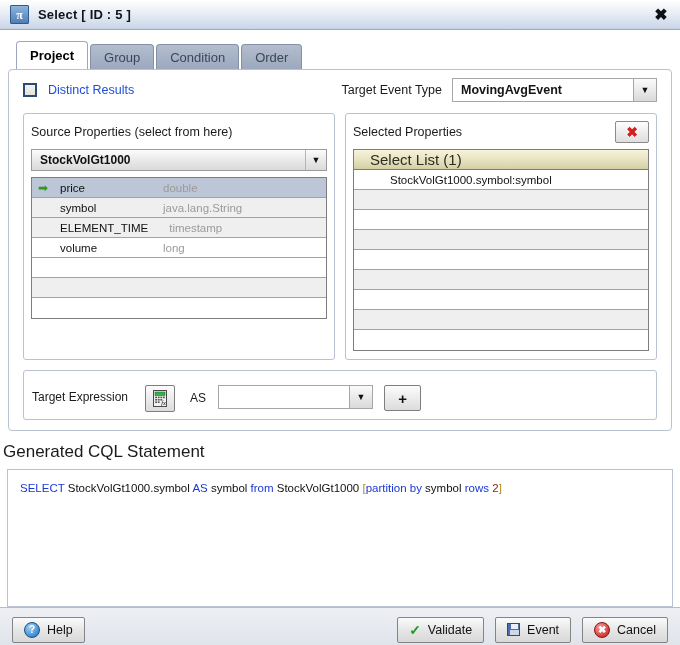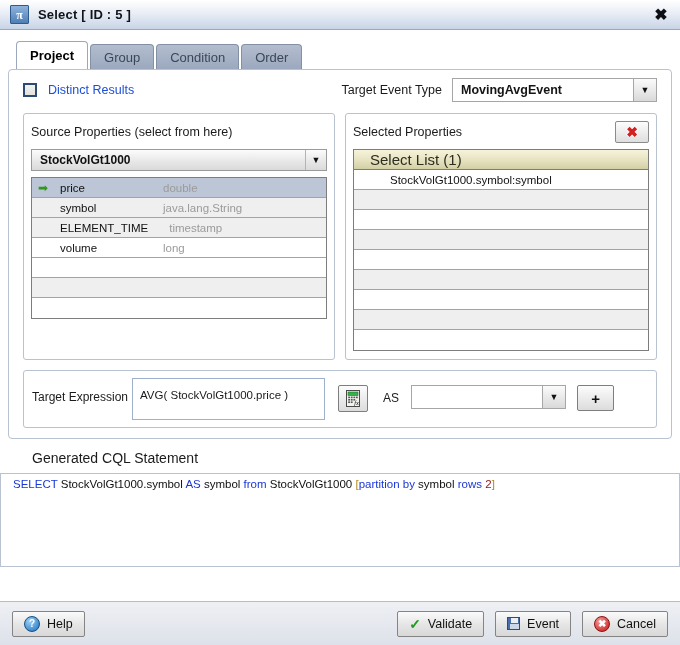--- a/index.html
+++ b/index.html
@@ -339,31 +339,31 @@
     background: linear-gradient(to bottom, #fcfcfc 0%, #dcdcdc 100%);
     border: 1px solid #7e7e7e;
     border-radius: 2px;
     display: flex; align-items: center; justify-content: center;
     font-size: 15px; font-weight: bold; color: #111;
     cursor: pointer;
     line-height: 1;
   }
   
   .cql-label {
-    font-size: 14px;
+    font-size: 17px;
     color: #1b1b1b;
-    margin: 11px 0 7px 32px;
+    margin: 11px 0 7px 3px;
   }
   .cql-box {
-    margin: 0 0;
-    height: 94px;
+    margin: 0 7px;
+    height: 138px;
     border: 1px solid #b9c2d0;
     background: #ffffff;
     box-sizing: border-box;
-    padding: 4px 12px;
+    padding: 12px 12px;
     font-size: 11.5px;
     overflow: hidden;
   }
   .kw { color: #1a37d8; }
   .brk { color: #b38b1d; }
   .num { color: #8f1717; }
   .pln { color: #101010; }
   
   .footer {
     flex: none;
@@ -513,21 +513,20 @@
             <div class="tbl-row"></div>
             <div class="tbl-row alt"></div>
             <div class="tbl-row"></div>
           </div>
         </div>
 
       </div>
 
       <div class="expr-box">
         <div class="expr-label">Target Expression</div>
-        <div class="expr-field">AVG( StockVolGt1000.price )</div>
         <div class="fx-button">
           <svg width="17" height="17" viewBox="0 0 17 17">
             <rect x="1.5" y="0.5" width="13" height="16" fill="#f2f2ee" stroke="#4a4a4a"></rect>
             <rect x="3" y="2" width="10" height="3.5" fill="#34b24a" stroke="#2c6b35" stroke-width="0.6"></rect>
             <g fill="#555">
               <rect x="3.2" y="6.6" width="1.8" height="1.6"></rect>
               <rect x="5.8" y="6.6" width="1.8" height="1.6"></rect>
               <rect x="8.4" y="6.6" width="1.8" height="1.6"></rect>
               <rect x="11" y="6.6" width="1.8" height="1.6"></rect>
               <rect x="3.2" y="9" width="1.8" height="1.6"></rect>

